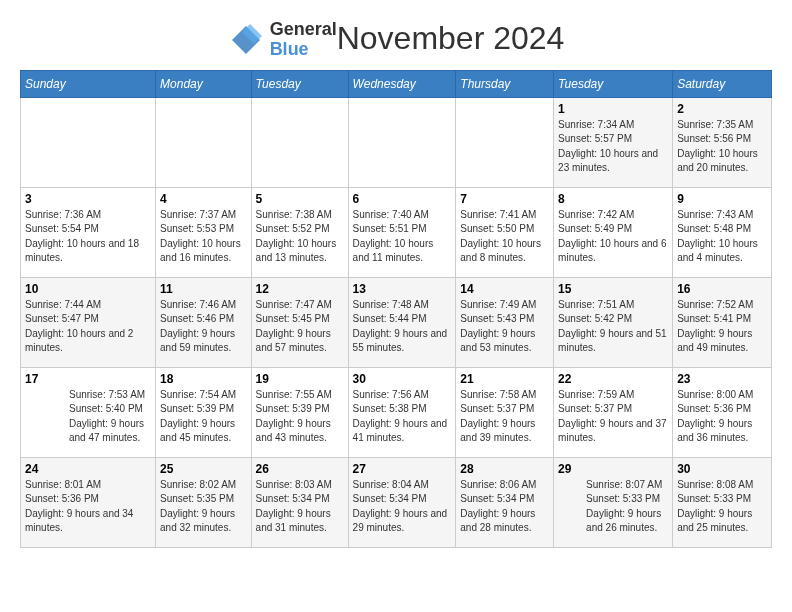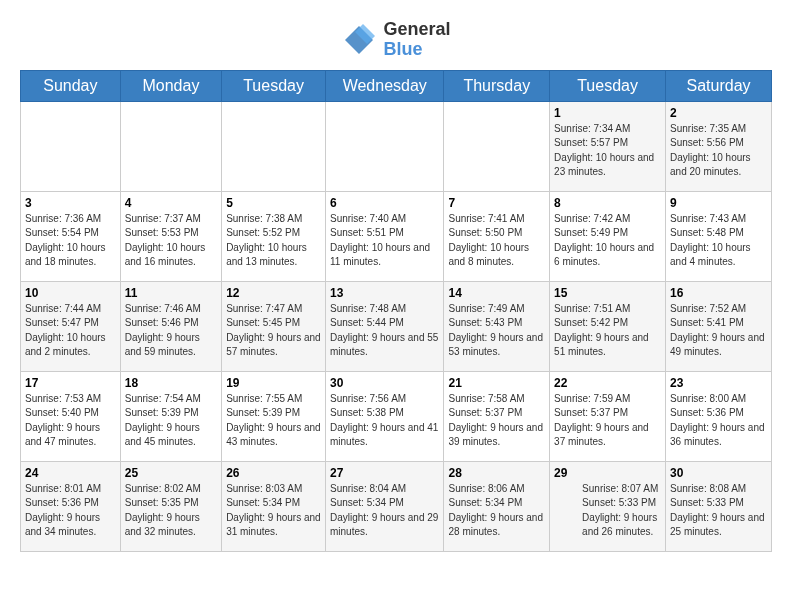--- a/index.html
+++ b/index.html
@@ -51,24 +51,25 @@
       width: 100%;
       border-collapse: collapse;
       font-size: 11px;
     }
     thead tr {
       background: #3a7fc1;
       color: #fff;
     }
     thead th {
       padding: 6px 4px;
-      text-align: center;
+      text-align: left;
       font-weight: normal;
-      font-size: 16px;
+      font-size: 12px;
       border: 1px solid #2a6aaa;
+      font-style: italic;
     }
     tbody tr {
       vertical-align: top;
     }
     tbody td {
       border: 1px solid #ccc;
       padding: 4px;
       min-height: 70px;
       height: 90px;
       background: #fff;
@@ -98,20 +99,21 @@
     <svg class="logo-icon" viewBox="0 0 36 36">
       <polygon points="18,4 32,18 18,32 4,18" fill="#3a7fc1" opacity="0.85"></polygon>
       <polygon points="22,2 34,14 26,22 14,10" fill="#5aabee" opacity="0.7"></polygon>
     </svg>
     <div class="logo-text">
       <span>General</span>
       <span>Blue</span>
     </div>
   </div>
   <div class="title-block">
+    <div class="month-title">November 2024</div>
   </div>
 </div>
 
 <table>
   <thead>
     <tr>
     <th>Sunday</th>
         <th>Monday</th>
         <th>Tuesday</th>
         <th>Wednesday</th>
@@ -224,21 +226,21 @@
         <td>
           <div class="day-number">16</div>
           <div class="day-info" style="white-space: pre-line;">Sunrise: 7:52 AM
 Sunset: 5:41 PM
 Daylight: 9 hours and 49 minutes.</div>
         </td>
       </tr>
       <tr>
         <td>
           <div class="day-number">17</div>
-          <div class="day-info" style="white-space: pre-line;">Sunrise: 7:53 AM
+          <div class="day-info" style="white-space: pre-line; margin-left: 44px;">Sunrise: 7:53 AM
 Sunset: 5:40 PM
 Daylight: 9 hours and 47 minutes.</div>
         </td>
         <td>
           <div class="day-number">18</div>
           <div class="day-info" style="white-space: pre-line;">Sunrise: 7:54 AM
 Sunset: 5:39 PM
 Daylight: 9 hours and 45 minutes.</div>
         </td>
         <td>

